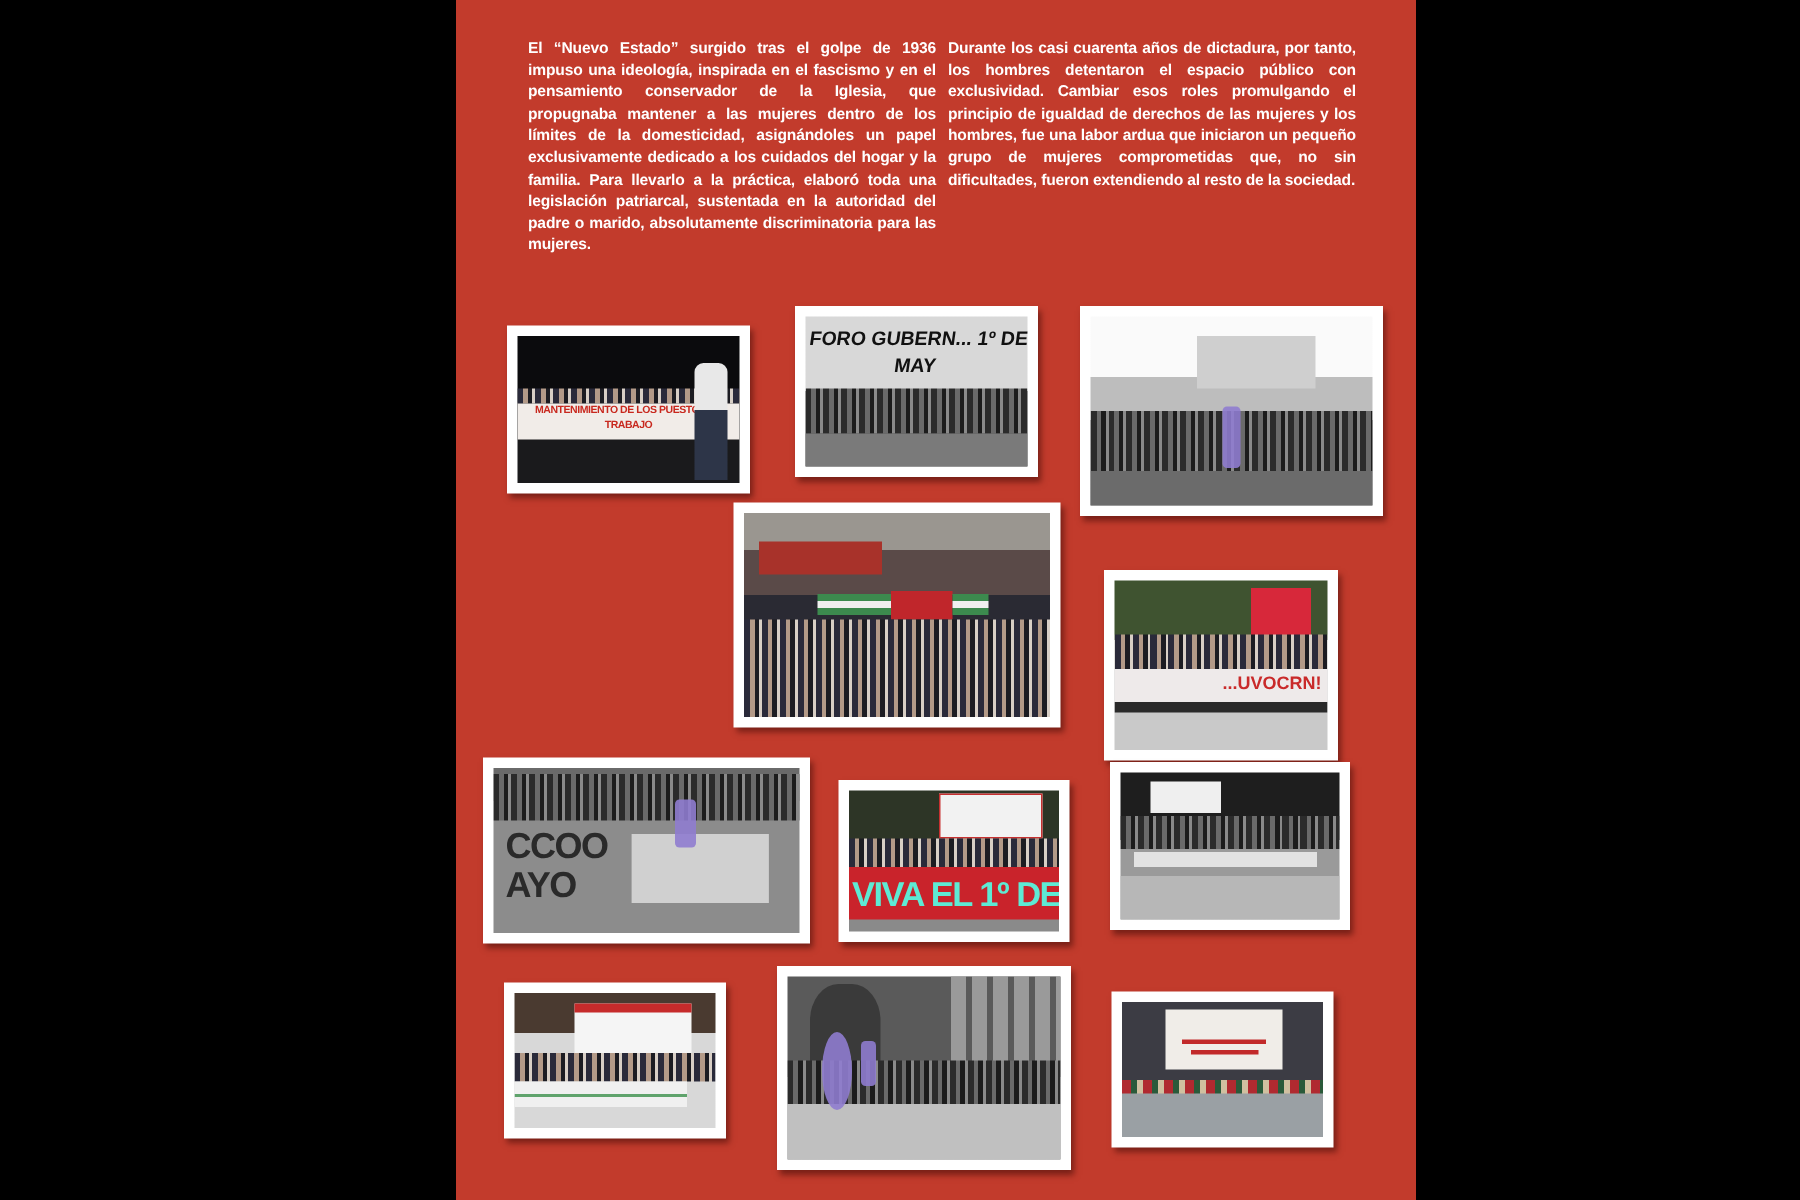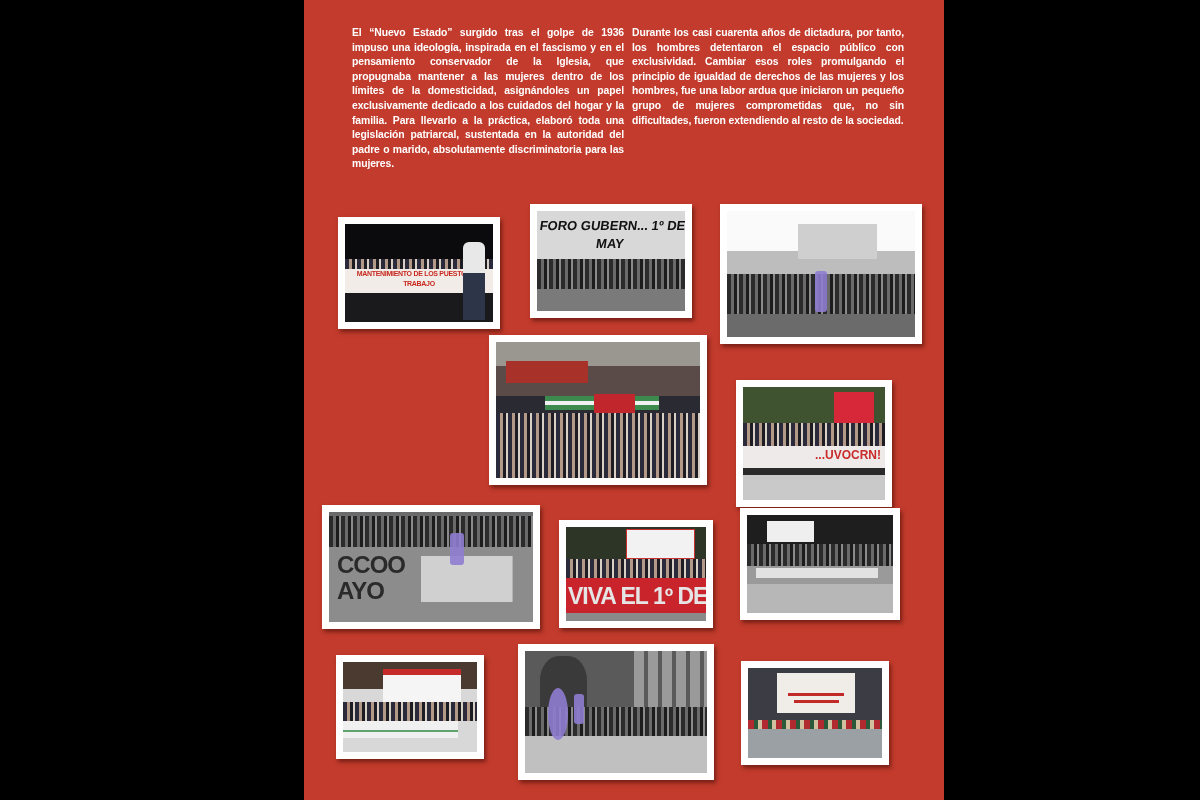--- a/index.html
+++ b/index.html
@@ -102,21 +102,21 @@
       <div class="banner" style="top:36%;height:50%;color:#2a2a2a;font-size:24px;line-height:26px;text-align:left;padding-left:8px;letter-spacing:-1px;white-space:normal;width:50%;">CCOO AYO</div>
       <div style="position:absolute;left:45%;top:40%;width:45%;height:42%;background:#d0d0d0;clip-path:polygon(0 0,100% 0,100% 100%,0 100%);"></div>
     </div>
     <div class="violet" style="left:128px;top:28px;width:14px;height:32px;"></div>
   </div>
 
   <div class="frame" style="left:255px;top:520px;width:154px;height:108px;">
     <div class="photo" style="background:linear-gradient(#2d3526 0 40%, #8a8a8a 40% 100%);">
       <div style="position:absolute;right:8%;top:2%;width:48%;height:30%;background:#f2f2f2;border:1px solid #c73030;"></div>
       <div class="crowd color" style="top:34%;height:20%;"></div>
-      <div class="banner" style="top:54%;height:38%;background:#c9232b;color:#e5e5e5;font-size:23px;line-height:37px;letter-spacing:-1px;text-align:right;padding-left:2px;">VIVA EL 1º DE</div>
+      <div class="banner" style="top:54%;height:38%;background:#c9232b;color:#5eead4;font-size:23px;line-height:37px;letter-spacing:-1px;text-align:right;padding-left:2px;">VIVA EL 1º DE</div>
     </div>
   </div>
 
   <div class="frame" style="left:436px;top:508px;width:160px;height:112px;">
     <div class="photo bw" style="background:linear-gradient(#1e1e1e 0 46%, #9a9a9a 46% 100%);">
       <div style="position:absolute;left:14%;top:6%;width:32%;height:22%;background:#efefef;"></div>
       <div class="crowd" style="top:30%;height:22%;"></div>
       <div style="position:absolute;left:6%;right:10%;top:54%;height:10%;background:#e2e2e2;"></div>
       <div style="position:absolute;left:0;right:0;bottom:0;height:30%;background:#b7b7b7;"></div>
     </div>

